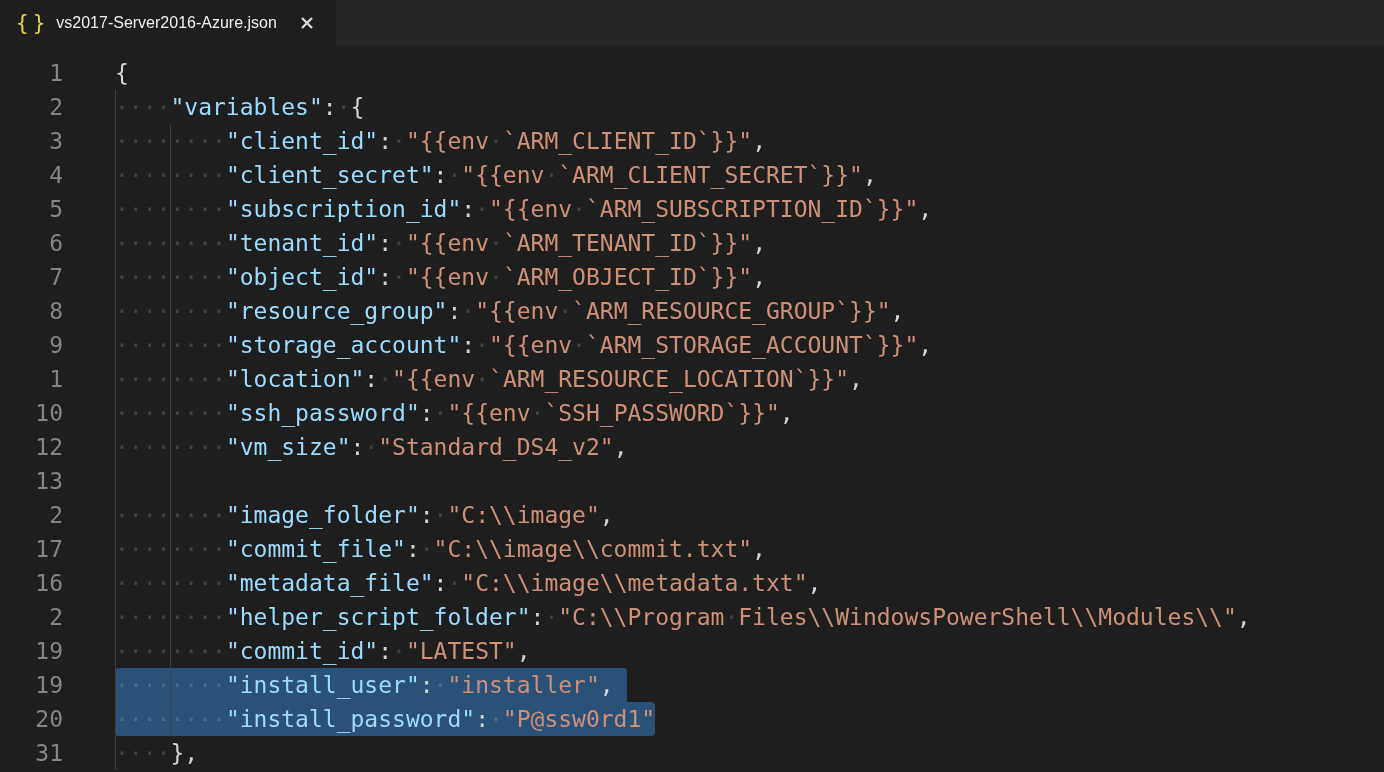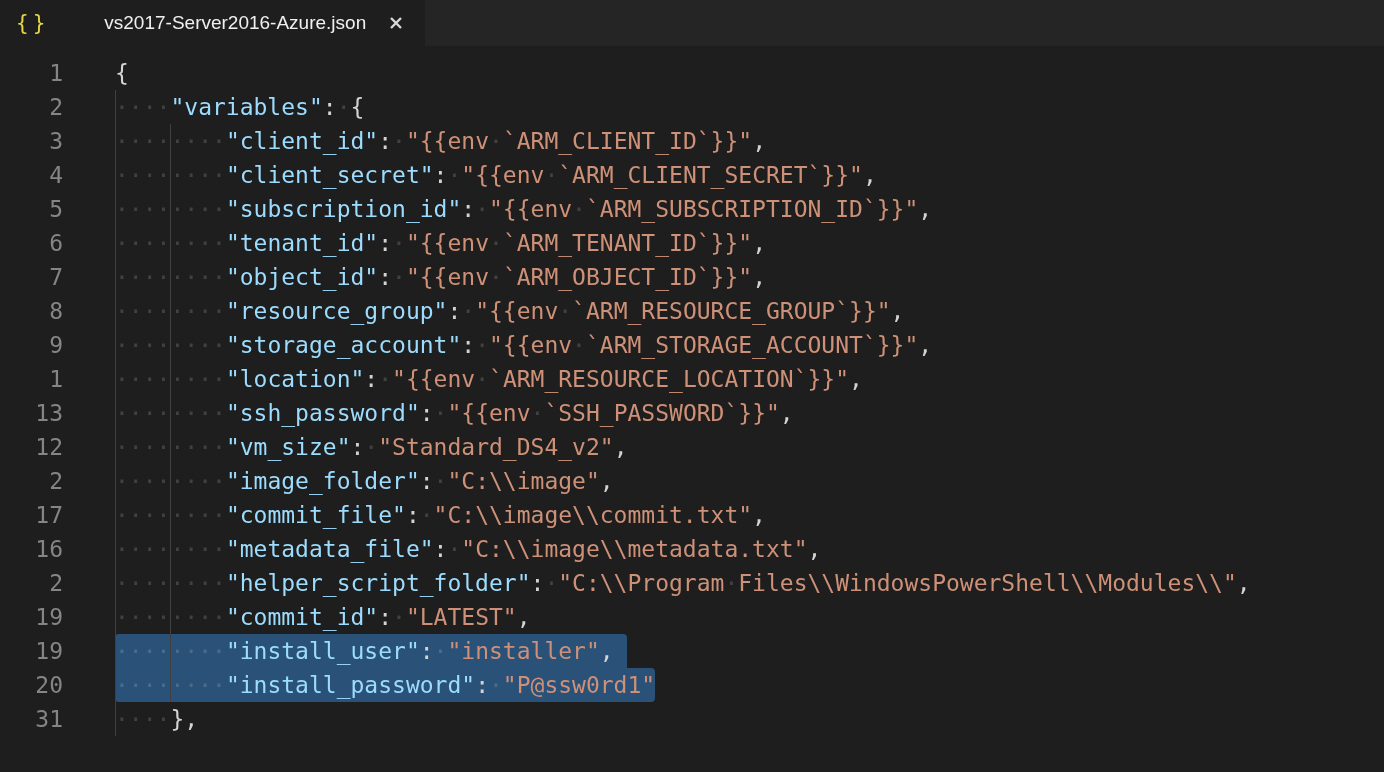--- a/index.html
+++ b/index.html
@@ -31,23 +31,22 @@
     padding:0 16px; gap:11px;
     cursor:pointer;
   }
   .tab-icon {
     font-family:"DejaVu Sans Mono", monospace;
     font-size:21px; color:var(--icon-yellow);
     letter-spacing:4px; margin-right:-4px;
     user-select:none;
   }
   .tab-title {
-    font-size:19px; color:var(--tab-title);
+    font-size:16px; color:var(--tab-title);
     white-space:nowrap;
-    margin-left:48px;
   }
   .tab-close {
     width:26px; height:26px; margin-left:6px;
     display:flex; align-items:center; justify-content:center;
     border-radius:4px; cursor:pointer;
   }
 
   .editor {
     position:relative;
     width:100%; height:726px;
@@ -134,26 +133,30 @@
     </div>
     <div class="line">
       <div class="num">9</div>
       <div class="content"><div class="guide" style="left: 0px;"></div><div class="guide" style="left: 55.4px;"></div><span class="toks"><span class="tok-w"><span class="ws">·</span><span class="ws">·</span><span class="ws">·</span><span class="ws">·</span><span class="ws">·</span><span class="ws">·</span><span class="ws">·</span><span class="ws">·</span></span><span class="tok-k">"storage_account"</span><span class="tok-p">:<span class="ws">·</span></span><span class="tok-s">"{{env<span class="ws">·</span>`ARM_STORAGE_ACCOUNT`}}"</span><span class="tok-p">,</span></span></div>
     </div>
     <div class="line">
       <div class="num">1</div>
       <div class="content"><div class="guide" style="left: 0px;"></div><div class="guide" style="left: 55.4px;"></div><span class="toks"><span class="tok-w"><span class="ws">·</span><span class="ws">·</span><span class="ws">·</span><span class="ws">·</span><span class="ws">·</span><span class="ws">·</span><span class="ws">·</span><span class="ws">·</span></span><span class="tok-k">"location"</span><span class="tok-p">:<span class="ws">·</span></span><span class="tok-s">"{{env<span class="ws">·</span>`ARM_RESOURCE_LOCATION`}}"</span><span class="tok-p">,</span></span></div>
     </div>
     <div class="line">
-      <div class="num">13</div>
+      <div class="num">10</div>
       <div class="content"><div class="guide" style="left: 0px;"></div><div class="guide" style="left: 55.4px;"></div><span class="toks"><span class="tok-w"><span class="ws">·</span><span class="ws">·</span><span class="ws">·</span><span class="ws">·</span><span class="ws">·</span><span class="ws">·</span><span class="ws">·</span><span class="ws">·</span></span><span class="tok-k">"ssh_password"</span><span class="tok-p">:<span class="ws">·</span></span><span class="tok-s">"{{env<span class="ws">·</span>`SSH_PASSWORD`}}"</span><span class="tok-p">,</span></span></div>
     </div>
     <div class="line">
       <div class="num">12</div>
       <div class="content"><div class="guide" style="left: 0px;"></div><div class="guide" style="left: 55.4px;"></div><span class="toks"><span class="tok-w"><span class="ws">·</span><span class="ws">·</span><span class="ws">·</span><span class="ws">·</span><span class="ws">·</span><span class="ws">·</span><span class="ws">·</span><span class="ws">·</span></span><span class="tok-k">"vm_size"</span><span class="tok-p">:<span class="ws">·</span></span><span class="tok-s">"Standard_DS4_v2"</span><span class="tok-p">,</span></span></div>
+    </div>
+    <div class="line">
+      <div class="num">13</div>
+      <div class="content"><div class="guide" style="left: 0px;"></div><div class="guide" style="left: 55.4px;"></div><span class="toks"></span></div>
     </div>
     <div class="line">
       <div class="num">2</div>
       <div class="content"><div class="guide" style="left: 0px;"></div><div class="guide" style="left: 55.4px;"></div><span class="toks"><span class="tok-w"><span class="ws">·</span><span class="ws">·</span><span class="ws">·</span><span class="ws">·</span><span class="ws">·</span><span class="ws">·</span><span class="ws">·</span><span class="ws">·</span></span><span class="tok-k">"image_folder"</span><span class="tok-p">:<span class="ws">·</span></span><span class="tok-s">"C:\\image"</span><span class="tok-p">,</span></span></div>
     </div>
     <div class="line">
       <div class="num">17</div>
       <div class="content"><div class="guide" style="left: 0px;"></div><div class="guide" style="left: 55.4px;"></div><span class="toks"><span class="tok-w"><span class="ws">·</span><span class="ws">·</span><span class="ws">·</span><span class="ws">·</span><span class="ws">·</span><span class="ws">·</span><span class="ws">·</span><span class="ws">·</span></span><span class="tok-k">"commit_file"</span><span class="tok-p">:<span class="ws">·</span></span><span class="tok-s">"C:\\image\\commit.txt"</span><span class="tok-p">,</span></span></div>
     </div>
     <div class="line">

